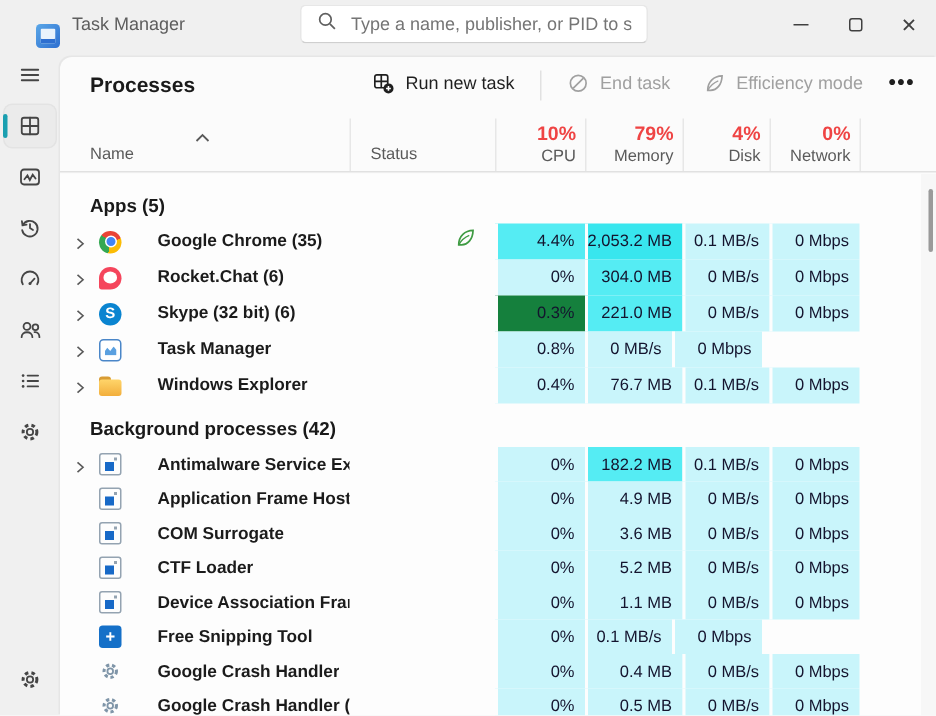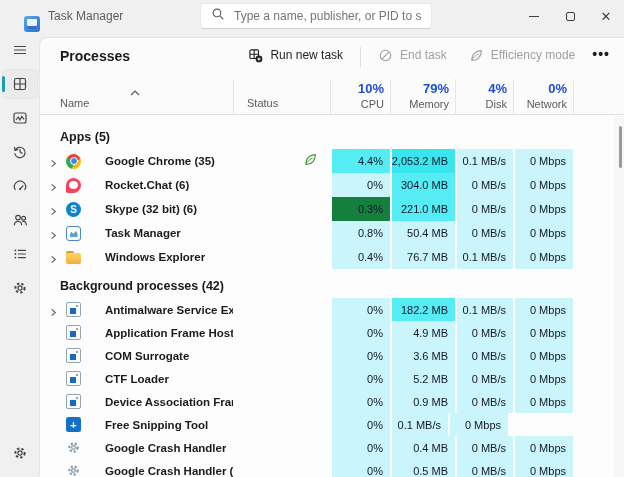--- a/index.html
+++ b/index.html
@@ -44,21 +44,21 @@
   .more-dots { font-size:14px; font-weight:700; color:#1f1f1f; letter-spacing:1px; padding:0 8px 6px 4px; }
 
   
   .colheader { position:relative; height:40px; border-bottom:1px solid #e1e1e1; background:#fbfbfb; }
   .ch-sort { position:absolute; left:89px; top:9px; }
   .ch-name { position:absolute; left:20px; bottom:5px; font-size:11px; color:#5a5a5a; }
   .ch-status { position:absolute; left:207px; bottom:5px; font-size:11px; color:#5a5a5a; }
   .ch-stats { position:absolute; left:290px; top:0; height:40px; display:flex; }
   .ch-stat { display:flex; flex-direction:column; align-items:flex-end; justify-content:flex-end;
     padding:0 6px 4px 0; }
-  .ch-stat .pct { font-size:13px; font-weight:700; color:#1d4ed8; line-height:16px; }
+  .ch-stat .pct { font-size:13px; font-weight:700; color:#ef4444; line-height:16px; }
   .ch-stat .lbl { font-size:11px; color:#5a5a5a; line-height:14px; }
   .ch-vsep { position:absolute; top:4px; bottom:0; width:1px; background:#e7e7e7; }
 
   
   .tbody { position:absolute; left:0; top:78px; width:584px; height:420px; background:#fdfdfd; overflow:hidden; }
   .group-apps { margin-top:9px; }
   .group-bg { margin-top:5px; }
   .group-header { height:24px; line-height:24px; padding-left:20px; font-size:12.5px; font-weight:700; color:#191919; }
   .prow { display:flex; width:533px; align-items:stretch; }
   .group-apps .prow { height:24px; }
@@ -341,21 +341,20 @@
         <div class="prow">
           <div class="cell-name">
             <span class="chev"><svg width="11" height="11" viewBox="0 0 12 12">
                 <path d="M4 2.5 L8 6 L4 9.5" fill="none" stroke="#5a5a5a" stroke-width="1.2"></path>
               </svg></span>
             <span class="pi pi-taskmanager"></span>
             <span class="pname">Task Manager</span>
           </div>
           <div class="cell-status"></div>
           <div class="vc vc-cpu" style="background: rgb(201, 245, 251);">0.8%</div>
-          <div class="vc vc-mem" style="background: rgb(201, 245, 251);">50.4 MB</div>
           <div class="vc vc-disk" style="background: rgb(201, 245, 251);">0 MB/s</div>
           <div class="vc vc-net" style="background: rgb(201, 245, 251);">0 Mbps</div>
         </div>
         <div class="prow">
           <div class="cell-name">
             <span class="chev"><svg width="11" height="11" viewBox="0 0 12 12">
                 <path d="M4 2.5 L8 6 L4 9.5" fill="none" stroke="#5a5a5a" stroke-width="1.2"></path>
               </svg></span>
             <span class="pi pi-folder"></span>
             <span class="pname">Windows Explorer</span>
@@ -428,21 +427,21 @@
         <div class="prow">
           <div class="cell-name">
             <span class="chev hidden"><svg width="11" height="11" viewBox="0 0 12 12">
                 <path d="M4 2.5 L8 6 L4 9.5" fill="none" stroke="#5a5a5a" stroke-width="1.2"></path>
               </svg></span>
             <span class="pi pi-winapp"></span>
             <span class="pname">Device Association Framewor...</span>
           </div>
           <div class="cell-status"></div>
           <div class="vc vc-cpu" style="background: rgb(201, 245, 251);">0%</div>
-          <div class="vc vc-mem" style="background: rgb(201, 245, 251);">0.9 MB</div>
+          <div class="vc vc-mem" style="background: rgb(201, 245, 251);">1.1 MB</div>
           <div class="vc vc-disk" style="background: rgb(201, 245, 251);">0 MB/s</div>
           <div class="vc vc-net" style="background: rgb(201, 245, 251);">0 Mbps</div>
         </div>
         <div class="prow">
           <div class="cell-name">
             <span class="chev hidden"><svg width="11" height="11" viewBox="0 0 12 12">
                 <path d="M4 2.5 L8 6 L4 9.5" fill="none" stroke="#5a5a5a" stroke-width="1.2"></path>
               </svg></span>
             <span class="pi pi-snip"></span>
             <span class="pname">Free Snipping Tool</span>

